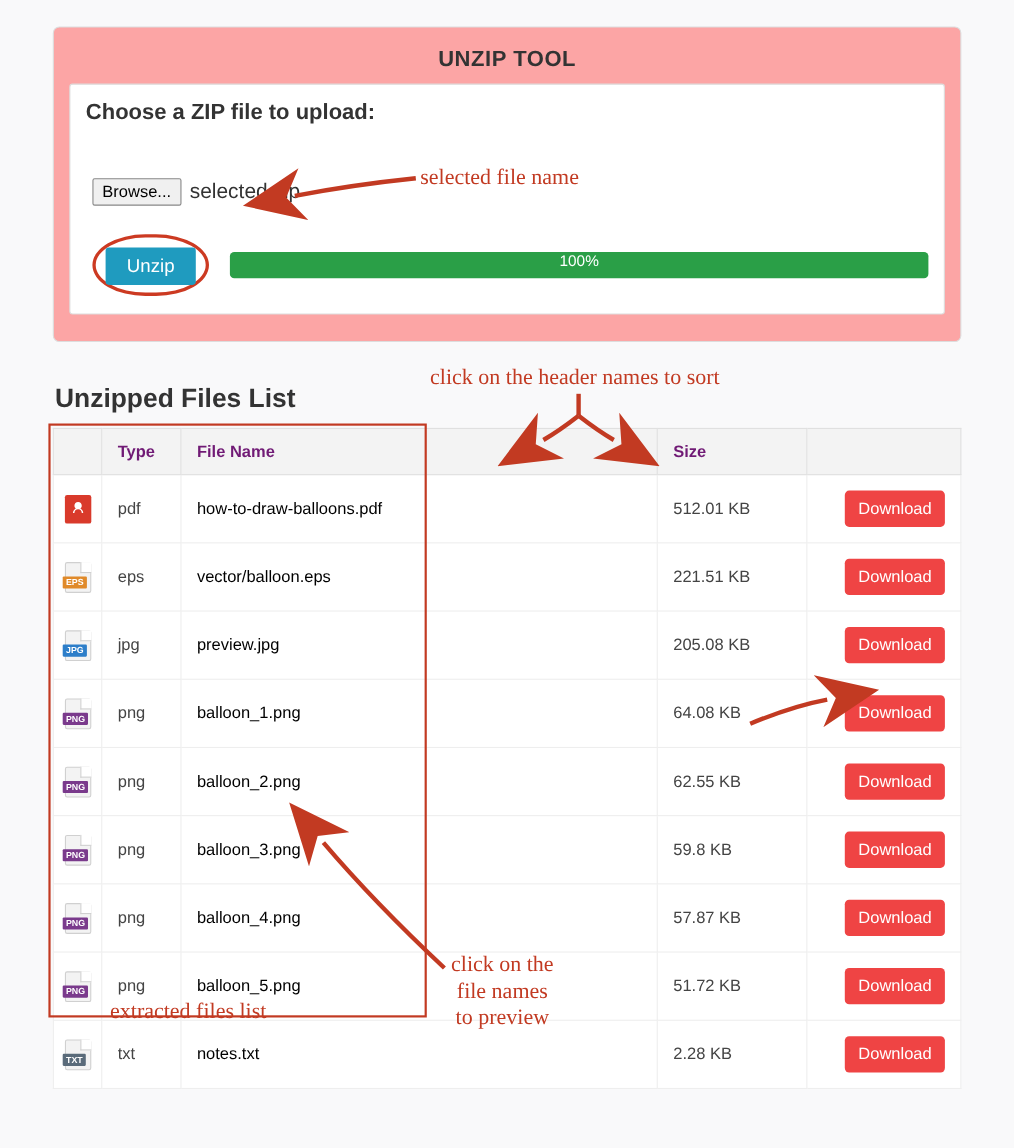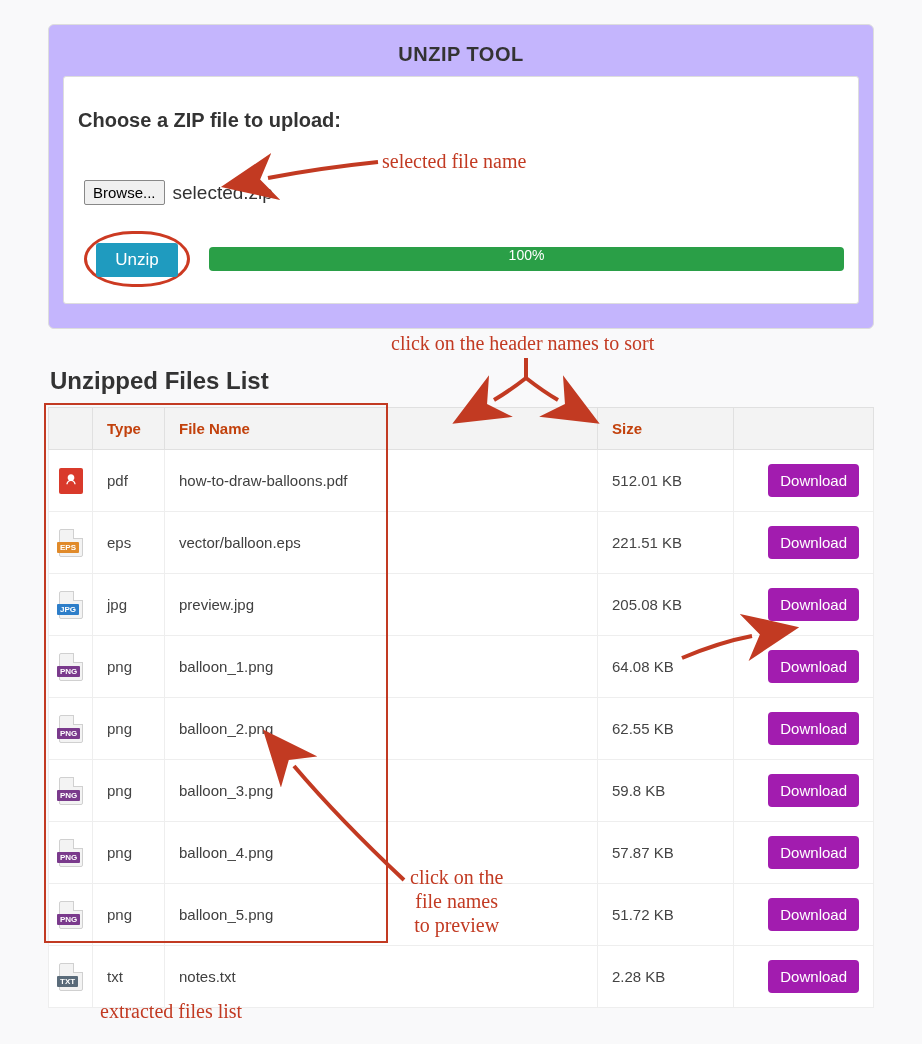--- a/index.html
+++ b/index.html
@@ -1,23 +1,23 @@
 <!DOCTYPE html>
 <html><head>
 <meta charset="utf-8">
 <style>
   * { box-sizing: border-box; }
   html,body { margin:0; padding:0; background:#fff; font-family: "Segoe UI", Tahoma, Helvetica, Arial, sans-serif; color:#333; }
   .stage { width:922px; height:1044px; position:relative; margin:0 auto; background:#f9f9fa; padding:24px 0 0 0;}
   .card {
-    margin:0 48px; background:#c4b5fd; border:1px solid #ddd; border-radius:6px; padding:14px 14px 24px 14px;
+    margin:0 48px; background:#fca5a5; border:1px solid #ddd; border-radius:6px; padding:14px 14px 24px 14px;
   }
   .card-title { text-align:center; font-weight:700; font-size:20px; color:#333; letter-spacing:.5px; padding:4px 0 10px;}
   .panel {
-    background:#fff; border:1px solid #ddd; border-radius:3px; padding:32px 14px 16px 14px;
+    background:#fff; border:1px solid #ddd; border-radius:3px; padding:14px 14px 16px 14px;
   }
   .choose-label { font-weight:700; font-size:20px; color:#333; margin-bottom:22px;}
   .browse-row { display:flex; align-items:center; gap:8px; margin-left:6px; margin-bottom:26px;margin-top:48px;}
   .browse-btn {
     font-family: Arial, sans-serif; font-size:15px; padding:3px 8px;
     background:#f0f0f0; border:1px solid #888; border-radius:2px; cursor:pointer;
   }
   .filename { font-size:19px; color:#333; }
   .action-row { display:flex; align-items:center; gap:19px; margin-left:6px;}
   .unzip-wrap { position:relative; width:106px; height:56px; }
@@ -32,30 +32,30 @@
     flex:1; height:24px; background:#2a9f47; border-radius:4px; color:#fff; font-size:14px;
     display:flex; align-items:flex-start; justify-content:center;
   }
 
   .section-title { font-weight:700; font-size:24px; color:#333; margin:38px 0 12px 50px;}
 
   .table-wrap { margin:0 48px; position:relative;}
   table { width:100%; border-collapse:collapse; background:#fff; font-size:15px;}
   thead th {
     background:#f3f3f3; border:1px solid #e0e0e0; text-align:left; padding:12px 14px;
-    font-weight:700; color:#c2410c; cursor:pointer;
+    font-weight:700; color:#701a75; cursor:pointer;
   }
   tbody td { border:1px solid #eee; padding:14px 14px; vertical-align:middle; color:#444;}
   tbody tr td:first-child { width:44px; padding:10px 8px 10px 10px;}
   .col-type { width:72px;}
   .col-size { width:136px;}
   .col-dl { width:140px; text-align:right;}
-  .file-link { color:#404040; text-decoration:none; }
+  .file-link { color:#000000; text-decoration:none; }
   .dl-btn {
-    background:#a21caf; color:#fff; border:none; border-radius:4px; padding:8px 12px;
+    background:#ef4444; color:#fff; border:none; border-radius:4px; padding:8px 12px;
     font-size:15px; cursor:pointer;
   }
 
   
   .ficon { width:24px; height:28px; position:relative;}
   .fpage { position:absolute; inset:0; background:#f3f3f3; border:1px solid #d0d0d0; border-radius:2px;}
   .fpage::after{ content:""; position:absolute; right:-1px; top:-1px; width:9px; height:9px; background:#fff; border-left:1px solid #d0d0d0; border-bottom:1px solid #d0d0d0;}
   .ftag { position:absolute; left:-2px; bottom:4px; height:11px; padding:0 3px; font-size:8px; font-weight:700; color:#fff; border-radius:1px; line-height:11px;}
   .ftag.png { background:#7a3a8c;}
   .ftag.jpg { background:#2d7ec9;}
@@ -225,21 +225,21 @@
     <div class="red-box" style="left:-4px; top:-4px; width:344px; height:540px;"></div>
   </div>
 
   <span class="ann" style="left:382px; top:150px;">selected file name</span>
   <span class="ann" style="left:378px; top:332px;margin-left:13px;">click on the header names to sort</span>
   <div class="ann" style="left:410px; top:865px; text-align:center; line-height:1.2;">
     <div>click on the</div>
     <div>file names</div>
     <div>to preview</div>
   </div>
-  <span class="ann" style="left:100px; top:1000px;">extracted files list</span>
+  <span class="ann" style="left:100px; top:908px;">extracted files list</span>
 
   <svg class="ov" width="922" height="1044">
     <defs>
       <marker id="ah" markerWidth="14" markerHeight="12" refX="2" refY="6" orient="auto">
         <path d="M0,0 L14,6 L0,12 L4,6 Z" fill="#c23a22"></path>
       </marker>
     </defs>
 
     <path d="M378,162 Q320,168 268,178" stroke="#c23a22" stroke-width="4" fill="none" marker-end="url(#ah)"></path>
 

